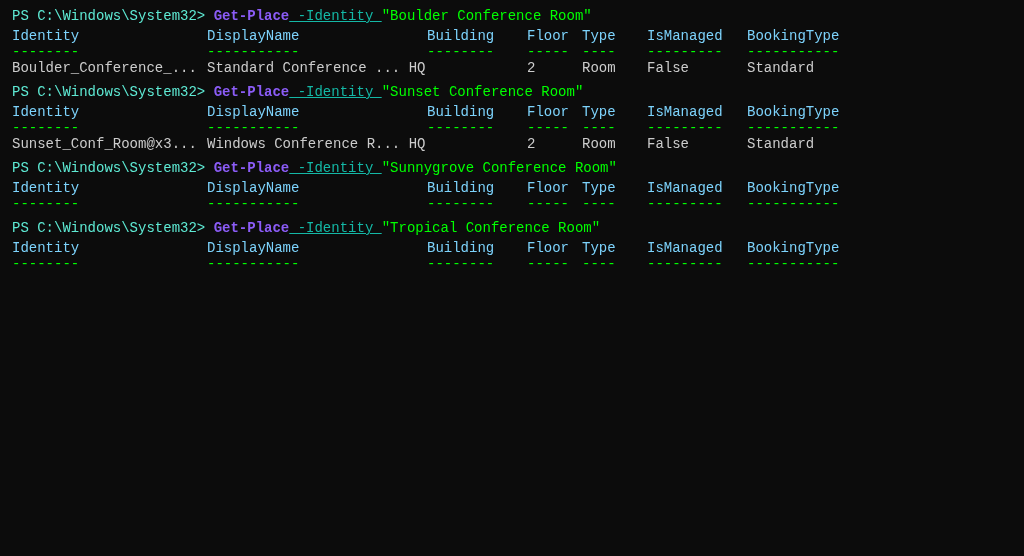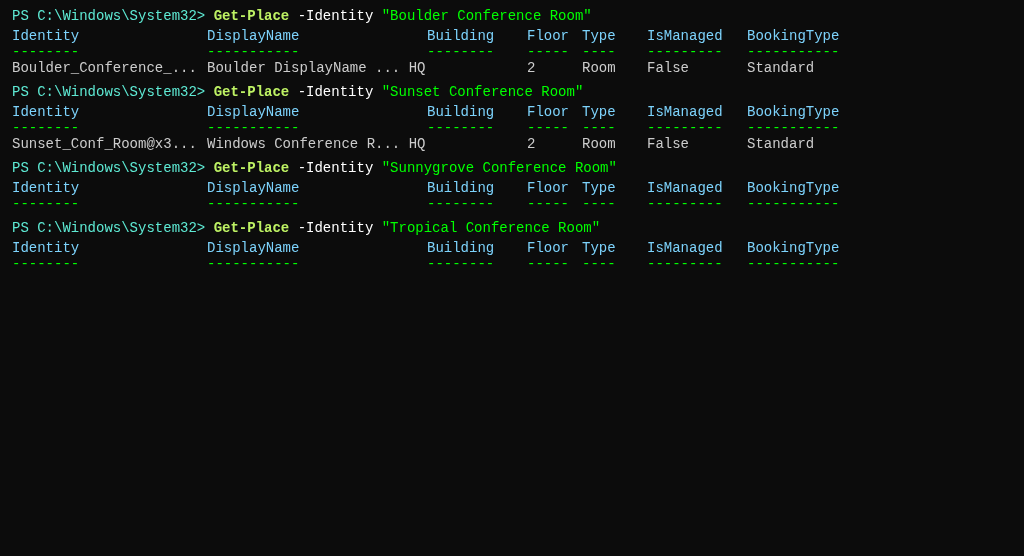--- a/index.html
+++ b/index.html
@@ -17,25 +17,26 @@
       margin-bottom: 4px;
     }
     .prompt-line {
       margin-bottom: 4px;
       white-space: nowrap;
     }
     .prompt-ps {
       color: #5eead4;
     }
     .prompt-cmd {
-      color: #bef264;
+      color: #8b5cf6;
       font-weight: bold;
     }
     .prompt-flag {
-      color: #ffffff;
+      color: #14b8a6;
+      text-decoration: underline;
     }
     .prompt-string {
       color: #00FF00;
     }
     .table-container {
       margin-bottom: 8px;
     }
     .table-header {
       color: #7dd3fc;
       white-space: nowrap;
@@ -64,21 +65,21 @@
     <span class="prompt-ps">PS C:\Windows\System32&gt; </span><span class="prompt-cmd">Get-Place</span><span class="prompt-flag"> -Identity </span><span class="prompt-string">"Boulder Conference Room"</span>
   </div>
   <div class="table-container">
     <div class="table-header">
       <span class="col-identity">Identity</span><span class="col-displayname">DisplayName</span><span class="col-building">Building</span><span class="col-floor">Floor</span><span class="col-type">Type</span><span class="col-ismanaged">IsManaged</span><span class="col-bookingtype">BookingType</span>
     </div>
     <div class="table-separator">
       <span class="col-identity">--------</span><span class="col-displayname">-----------</span><span class="col-building">--------</span><span class="col-floor">-----</span><span class="col-type">----</span><span class="col-ismanaged">---------</span><span class="col-bookingtype">-----------</span>
     </div>
     <div class="table-row">
-      <span class="col-identity">Boulder_Conference_...</span><span class="col-displayname">Boulder DisplayName ... HQ</span><span class="col-building"></span><span class="col-floor">2</span><span class="col-type">Room</span><span class="col-ismanaged">False</span><span class="col-bookingtype">Standard</span>
+      <span class="col-identity">Boulder_Conference_...</span><span class="col-displayname">Standard Conference ... HQ</span><span class="col-building"></span><span class="col-floor">2</span><span class="col-type">Room</span><span class="col-ismanaged">False</span><span class="col-bookingtype">Standard</span>
     </div>
   </div>
 </div>
 
 <div class="block">
   <div class="prompt-line">
     <span class="prompt-ps">PS C:\Windows\System32&gt; </span><span class="prompt-cmd">Get-Place</span><span class="prompt-flag"> -Identity </span><span class="prompt-string">"Sunset Conference Room"</span>
   </div>
   <div class="table-container">
     <div class="table-header">

